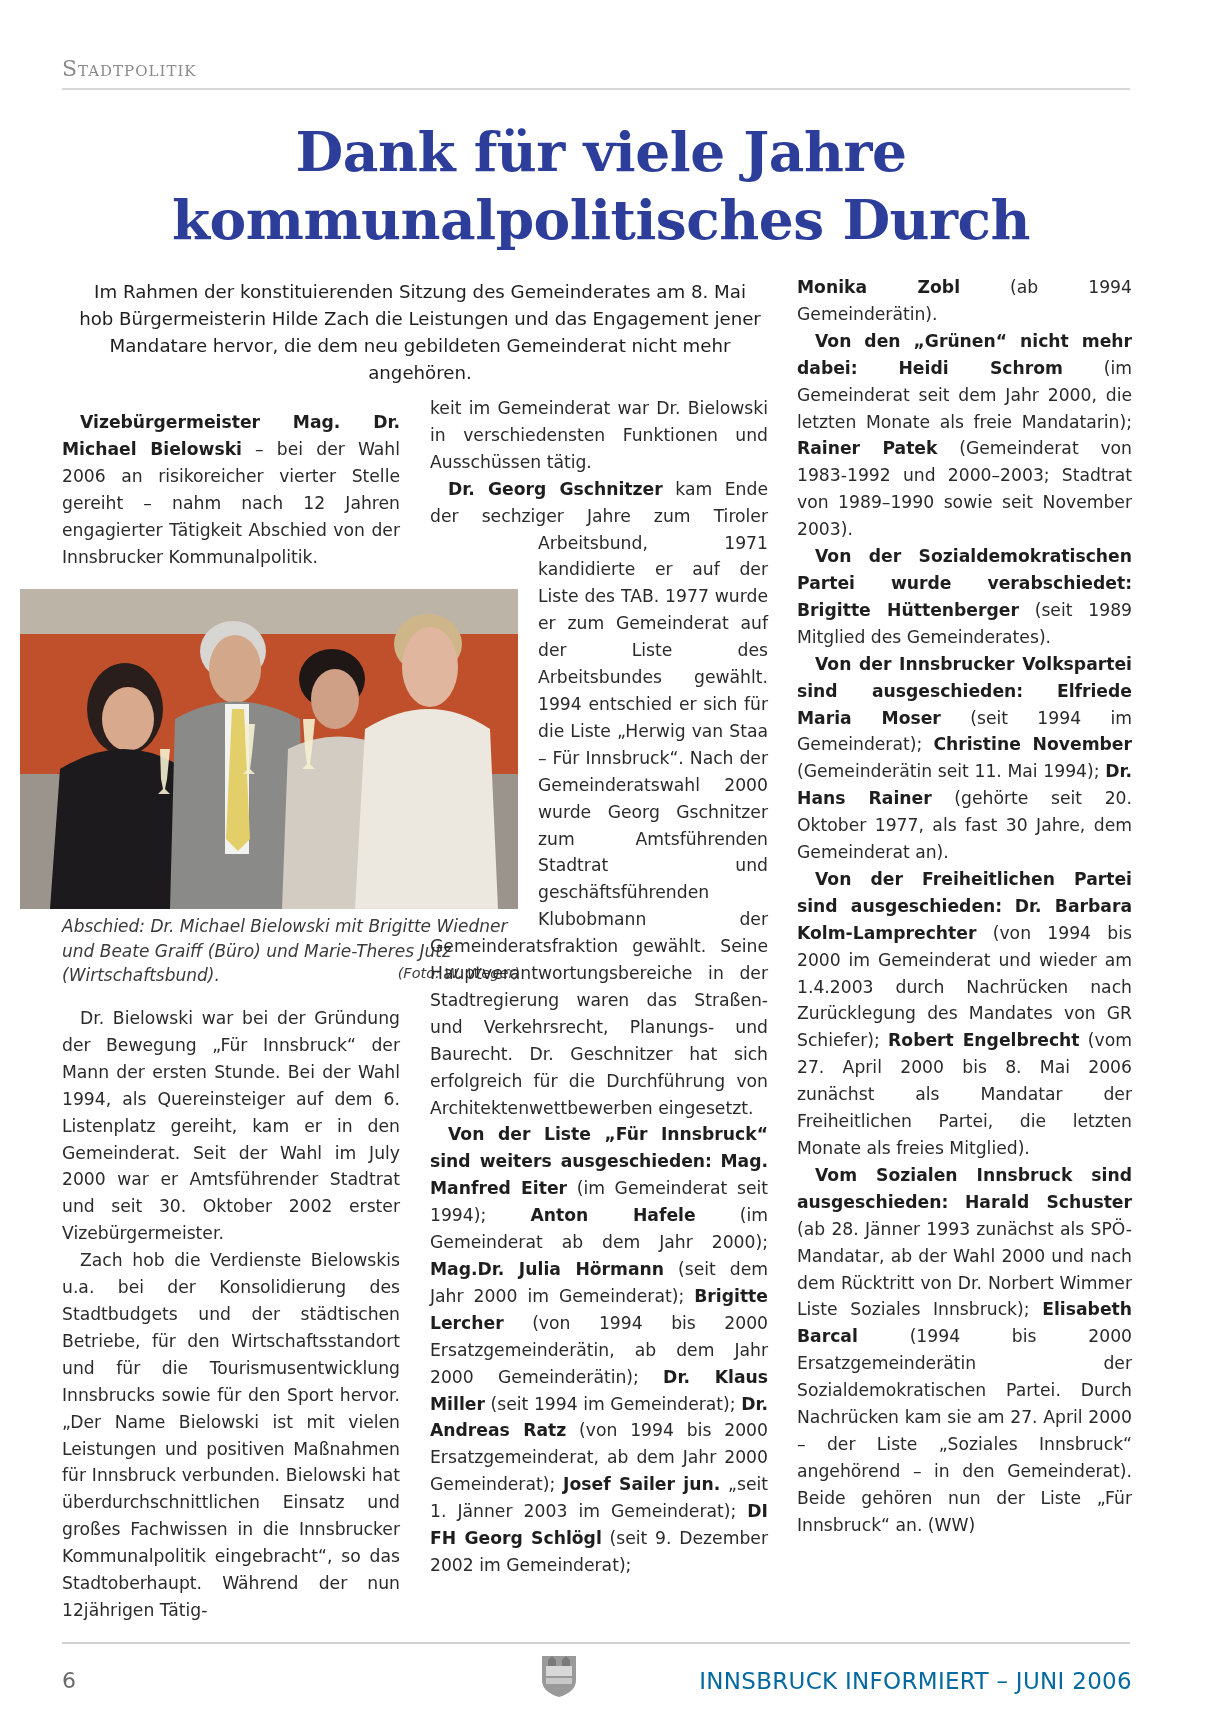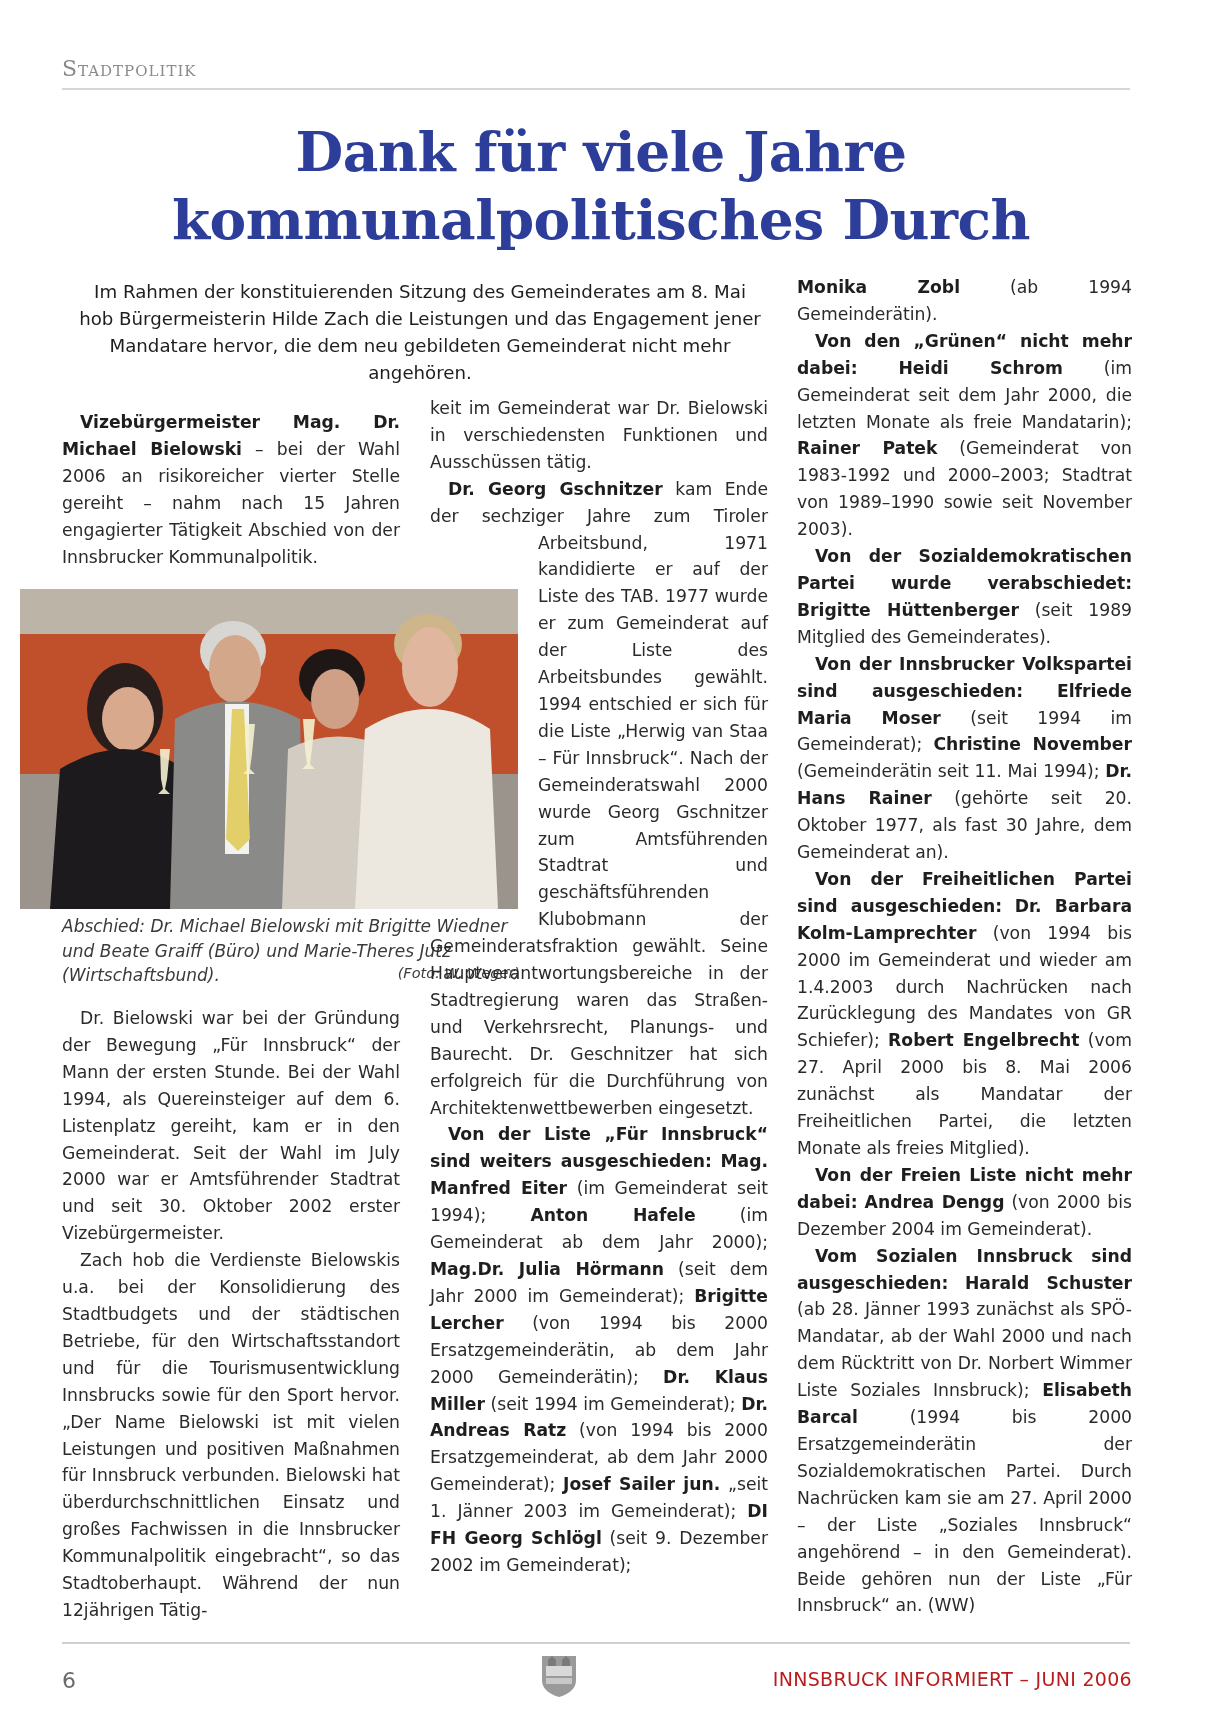--- a/index.html
+++ b/index.html
@@ -22,37 +22,37 @@
   .col2 { left: 430px; top: 395px; width: 338px; }
   .col3 { left: 797px; top: 274px; width: 335px; }
   .photo { position: absolute; left: 20px; top: 589px; width: 498px; height: 320px; overflow: hidden;
          background: linear-gradient(180deg, #b9b2a6 0%, #c2bbae 18%, #b64a2a 19%, #c2532c 55%, #a8a29a 56%, #8f8a84 100%); }
   .caption { position: absolute; left: 62px; top: 914px; width: 458px; font-style: italic;
          font-size: 17px; line-height: 24.5px; color: #3a3a3a; }
   .caption .credit { position: absolute; right: 0; bottom: 2px; font-size: 14.5px; }
   .rule-bottom { position: absolute; left: 62px; top: 1642px; width: 1068px; height: 2px; background: #d0d0d0; }
   .page-num { position: absolute; left: 62px; top: 1668px; font-size: 22px; color: #6a6a6a; }
   .crest { position: absolute; left: 540px; top: 1652px; width: 38px; height: 46px; }
-  .footer-title { position: absolute; right: 74px; top: 1668px; font-size: 19px; color: #b91c1c; letter-spacing: 0.3px; }
+  .footer-title { position: absolute; right: 74px; top: 1668px; font-size: 23px; color: #0369a1; letter-spacing: 0.3px; }
 </style>
 </head>
 <body>
 
 <div class="section-label">Stadtpolitik</div>
 <div class="rule-top"></div>
 
 <h1 class="title" style="margin:0;">
   <span>Dank für viele Jahre</span><br>
   <span>kommunalpolitisches Durch</span>
 </h1>
 
 <div class="lead">Im Rahmen der konstituierenden Sitzung des Gemeinderates am 8. Mai hob Bürgermeisterin Hilde Zach die Leistungen und das Engagement jener Mandatare hervor, die dem neu gebildeten Gemeinderat nicht mehr angehören.</div>
 
 <div class="col col1a">
-  <p><b>Vizebürgermeister Mag. Dr. Michael Bielowski</b><span> – bei der Wahl 2006 an risikoreicher vierter Stelle gereiht – nahm nach 15 Jahren engagierter Tätigkeit Abschied von der Innsbrucker Kommunalpolitik.</span></p>
+  <p><b>Vizebürgermeister Mag. Dr. Michael Bielowski</b><span> – bei der Wahl 2006 an risikoreicher vierter Stelle gereiht – nahm nach 12 Jahren engagierter Tätigkeit Abschied von der Innsbrucker Kommunalpolitik.</span></p>
 </div>
 
 <div class="photo">
   <svg width="498" height="320" viewBox="0 0 498 320">
     <rect x="0" y="0" width="498" height="45" fill="#bcb4a7"></rect>
     <rect x="0" y="45" width="498" height="140" fill="#c0502b"></rect>
     <rect x="0" y="185" width="498" height="135" fill="#9a948d"></rect>
 
     <ellipse cx="105" cy="120" rx="38" ry="46" fill="#2a1e1c"></ellipse>
     <ellipse cx="108" cy="130" rx="26" ry="32" fill="#d9a98e"></ellipse>
@@ -95,21 +95,20 @@
   <p><b>Dr. Georg Gschnitzer</b><span></span><span> kam Ende der sechziger Jahre zum Tiroler Arbeitsbund, 1971 kandidierte er auf der Liste des TAB. 1977 wurde er zum Gemeinderat auf der Liste des Arbeitsbundes gewählt. 1994 entschied er sich für die Liste „Herwig van Staa – Für Innsbruck“. Nach der Gemeinderatswahl 2000 wurde Georg Gschnitzer zum Amtsführenden Stadtrat und geschäftsführenden Klubobmann der Gemeinderatsfraktion gewählt. Seine Hauptverantwortungsbereiche in der Stadtregierung waren das Straßen- und Verkehrsrecht, Planungs- und Baurecht. Dr. Geschnitzer hat sich erfolgreich für die Durchführung von Architektenwettbewerben eingesetzt.</span></p>
   <p id="col2-list"><b>Von der Liste „Für Innsbruck“ sind weiters ausgeschieden:</b> <b>Mag. Manfred Eiter</b><span> (im Gemeinderat seit 1994); </span><b>Anton Hafele</b><span> (im Gemeinderat ab dem Jahr 2000); </span><b>Mag.Dr. Julia Hörmann</b><span> (seit dem Jahr 2000 im Gemeinderat); </span><b>Brigitte Lercher</b><span> (von 1994 bis 2000 Ersatzgemeinderätin, ab dem Jahr 2000 Gemeinderätin); </span><b>Dr. Klaus Miller</b><span> (seit 1994 im Gemeinderat); </span><b>Dr. Andreas Ratz</b><span> (von 1994 bis 2000 Ersatzgemeinderat, ab dem Jahr 2000 Gemeinderat); </span><b>Josef Sailer jun.</b><span> „seit 1. Jänner 2003 im Gemeinderat); </span><b>DI FH Georg Schlögl</b><span> (seit 9. Dezember 2002 im Gemeinderat); </span></p>
 </div>
 
 <div class="col col3">
   <p class="noindent"><b>Monika Zobl</b><span> (ab 1994 Gemeinderätin).</span></p>
   <p><b>Von den „Grünen“ nicht mehr dabei:</b> <b>Heidi Schrom</b><span> (im Gemeinderat seit dem Jahr 2000, die letzten Monate als freie Mandatarin); </span><b>Rainer Patek</b><span> (Gemeinderat von 1983-1992 und 2000–2003; Stadtrat von 1989–1990 sowie seit November 2003).</span></p>
   <p><b>Von der Sozialdemokratischen Partei wurde verabschiedet:</b> <b>Brigitte Hüttenberger</b><span> (seit 1989 Mitglied des Gemeinderates).</span></p>
   <p><b>Von der Innsbrucker Volkspartei sind ausgeschieden:</b> <b>Elfriede Maria Moser</b><span> (seit 1994 im Gemeinderat); </span><b>Christine November</b><span> (Gemeinderätin seit 11. Mai 1994); </span><b>Dr. Hans Rainer</b><span> (gehörte seit 20. Oktober 1977, als fast 30 Jahre, dem Gemeinderat an).</span></p>
   <p><b>Von der Freiheitlichen Partei sind ausgeschieden:</b> <b>Dr. Barbara Kolm-Lamprechter</b><span> (von 1994 bis 2000 im Gemeinderat und wieder am 1.4.2003 durch Nachrücken nach Zurücklegung des Mandates von GR Schiefer); </span><b>Robert Engelbrecht</b><span> (vom 27. April 2000 bis 8. Mai 2006 zunächst als Mandatar der Freiheitlichen Partei, die letzten Monate als freies Mitglied).</span></p>
-  <p><b>Von der Freien Liste nicht mehr dabei:</b> <b>Andrea Dengg</b><span> (von 2000 bis Dezember 2004 im Gemeinderat).</span></p>
   <p><b>Vom Sozialen Innsbruck sind ausgeschieden:</b> <b>Harald Schuster</b><span> (ab 28. Jänner 1993 zunächst als SPÖ-Mandatar, ab der Wahl 2000 und nach dem Rücktritt von Dr. Norbert Wimmer Liste Soziales Innsbruck); </span><b>Elisabeth Barcal</b><span> (1994 bis 2000 Ersatzgemeinderätin der Sozialdemokratischen Partei. Durch Nachrücken kam sie am 27. April 2000 – der Liste „Soziales Innsbruck“ angehörend – in den Gemeinderat). Beide gehören nun der Liste „Für Innsbruck“ an. (WW)</span></p>
 </div>
 
 <div class="rule-bottom"></div>
 <div class="page-num">6</div>
 <div class="crest">
   <svg width="38" height="46" viewBox="0 0 38 46">
     <path d="M2 4 L36 4 L36 28 Q36 40 19 45 Q2 40 2 28 Z" fill="#9a9a9a"></path>
     <rect x="6" y="14" width="26" height="10" fill="#d8d8d8"></rect>
     <path d="M8 14 L8 8 L12 4 L16 8 L16 14 Z M22 14 L22 8 L26 4 L30 8 L30 14 Z" fill="#7a7a7a"></path>

